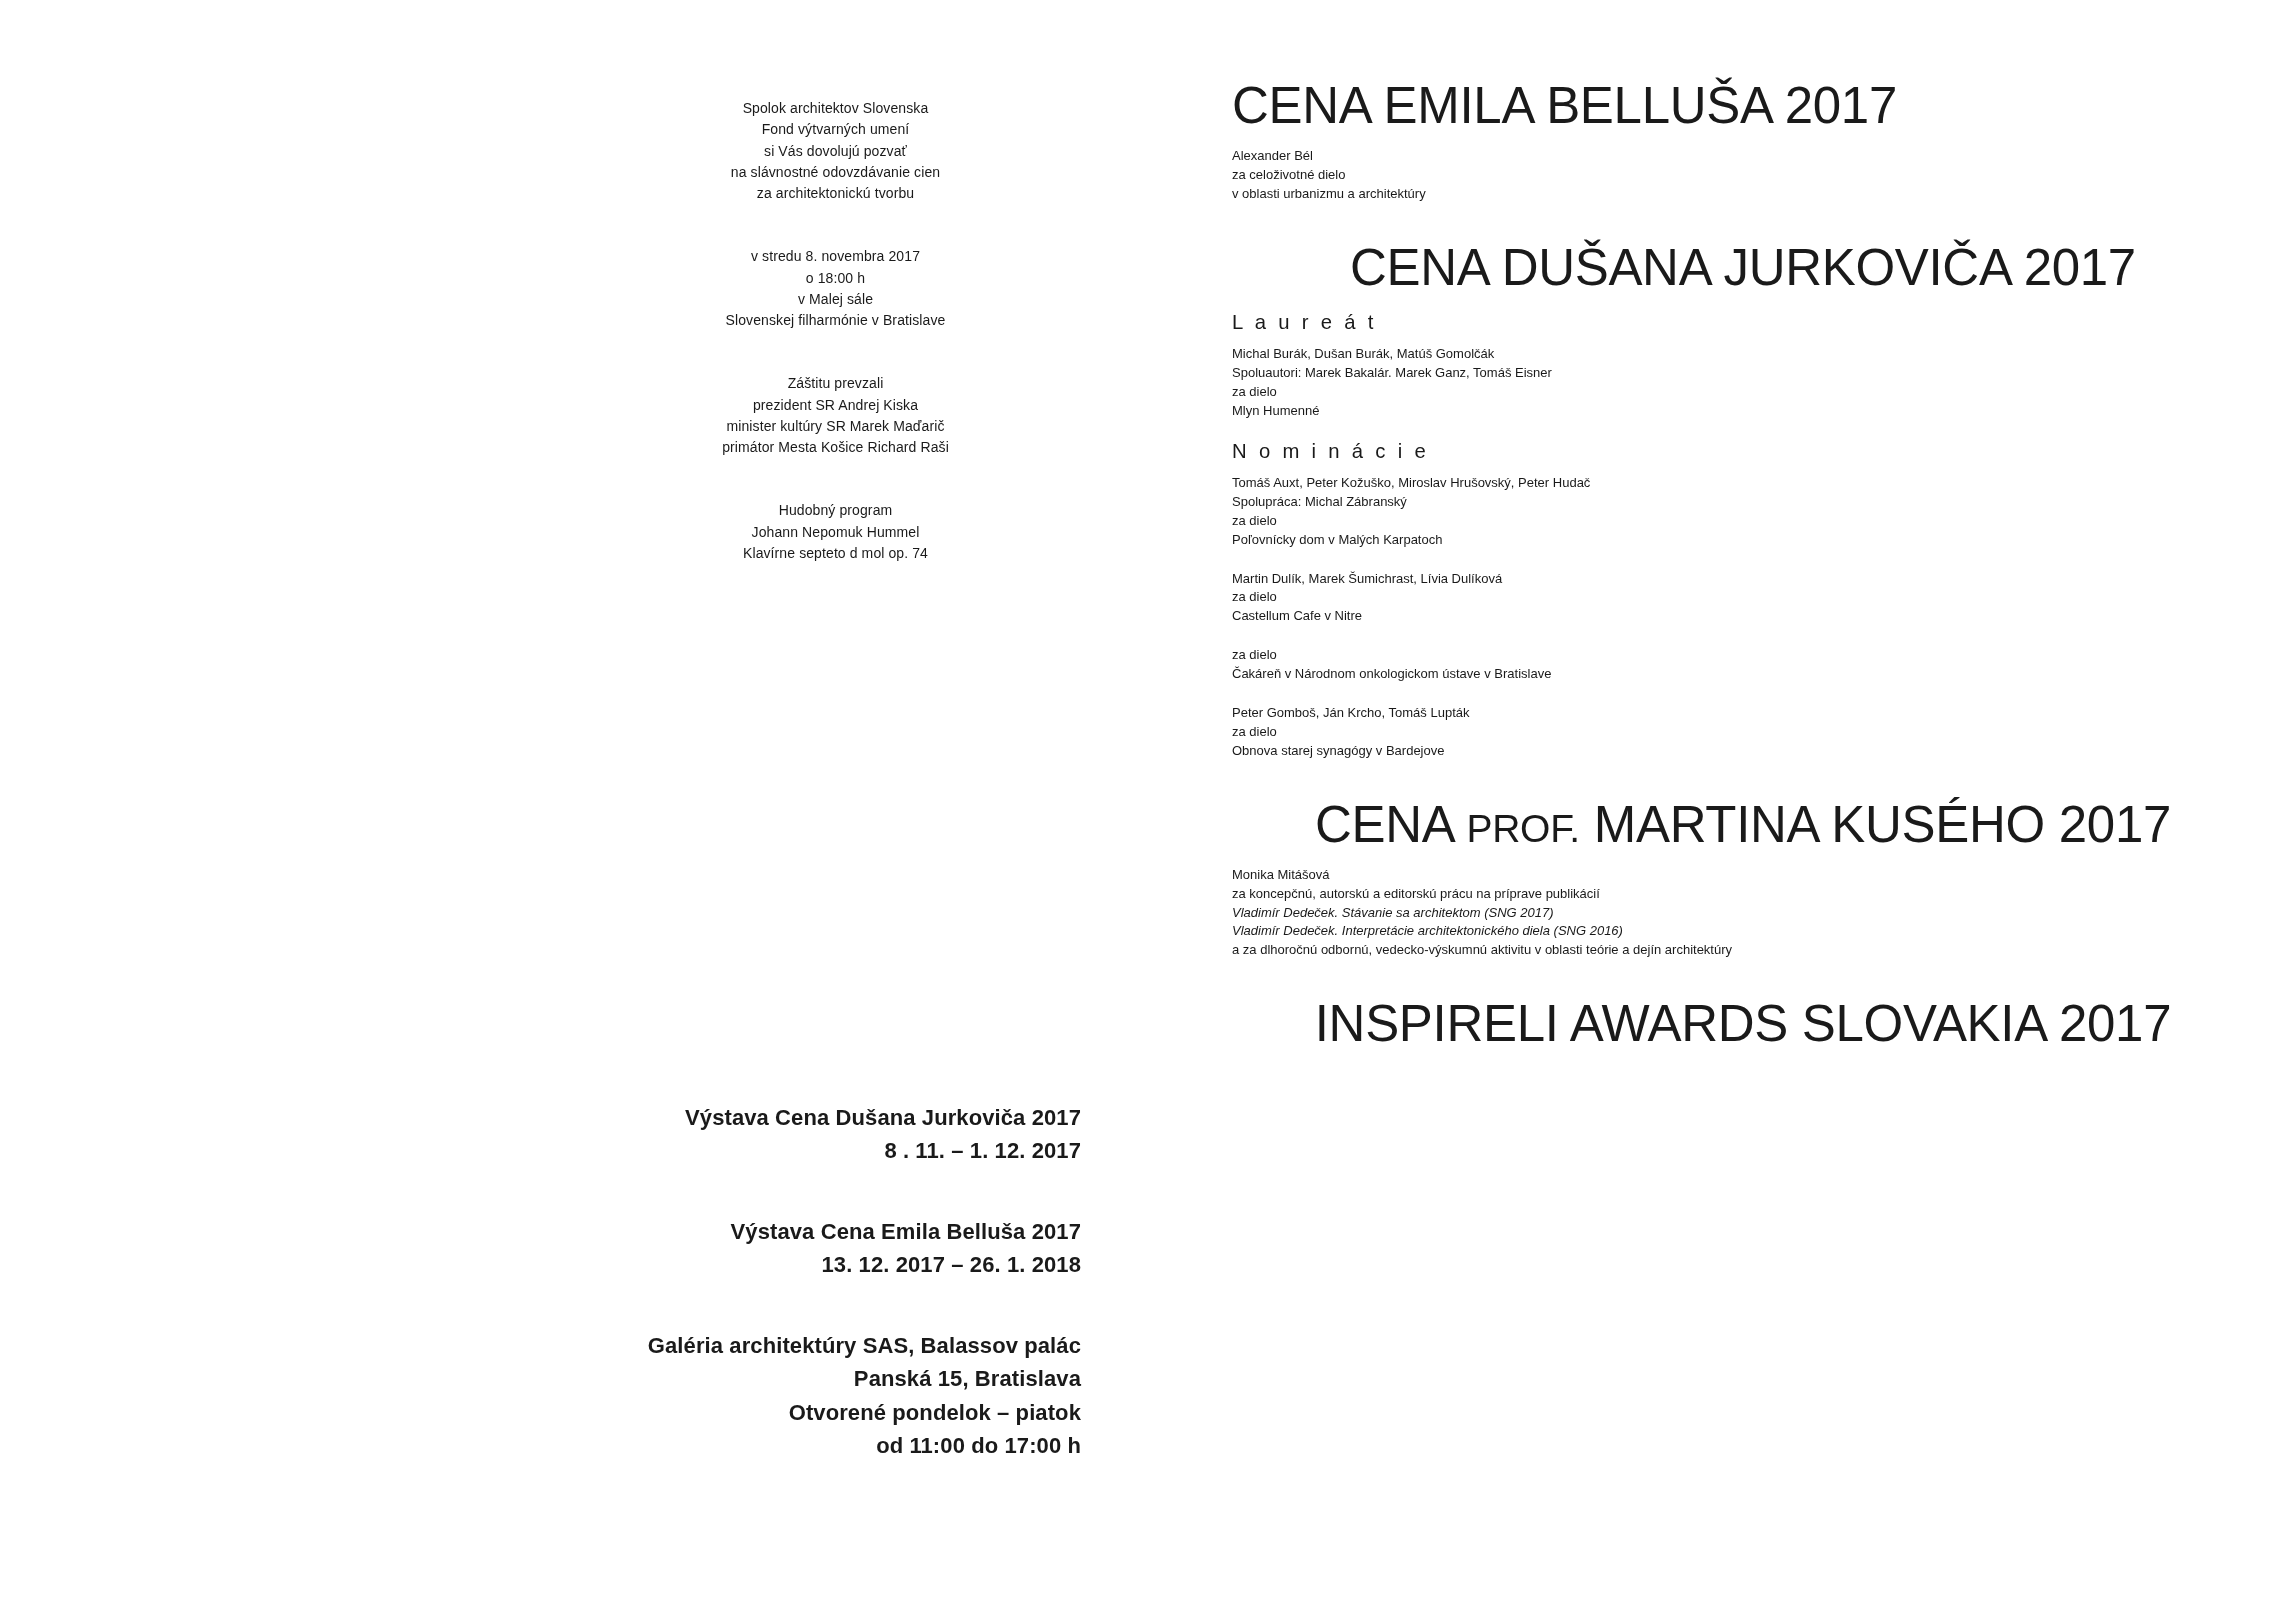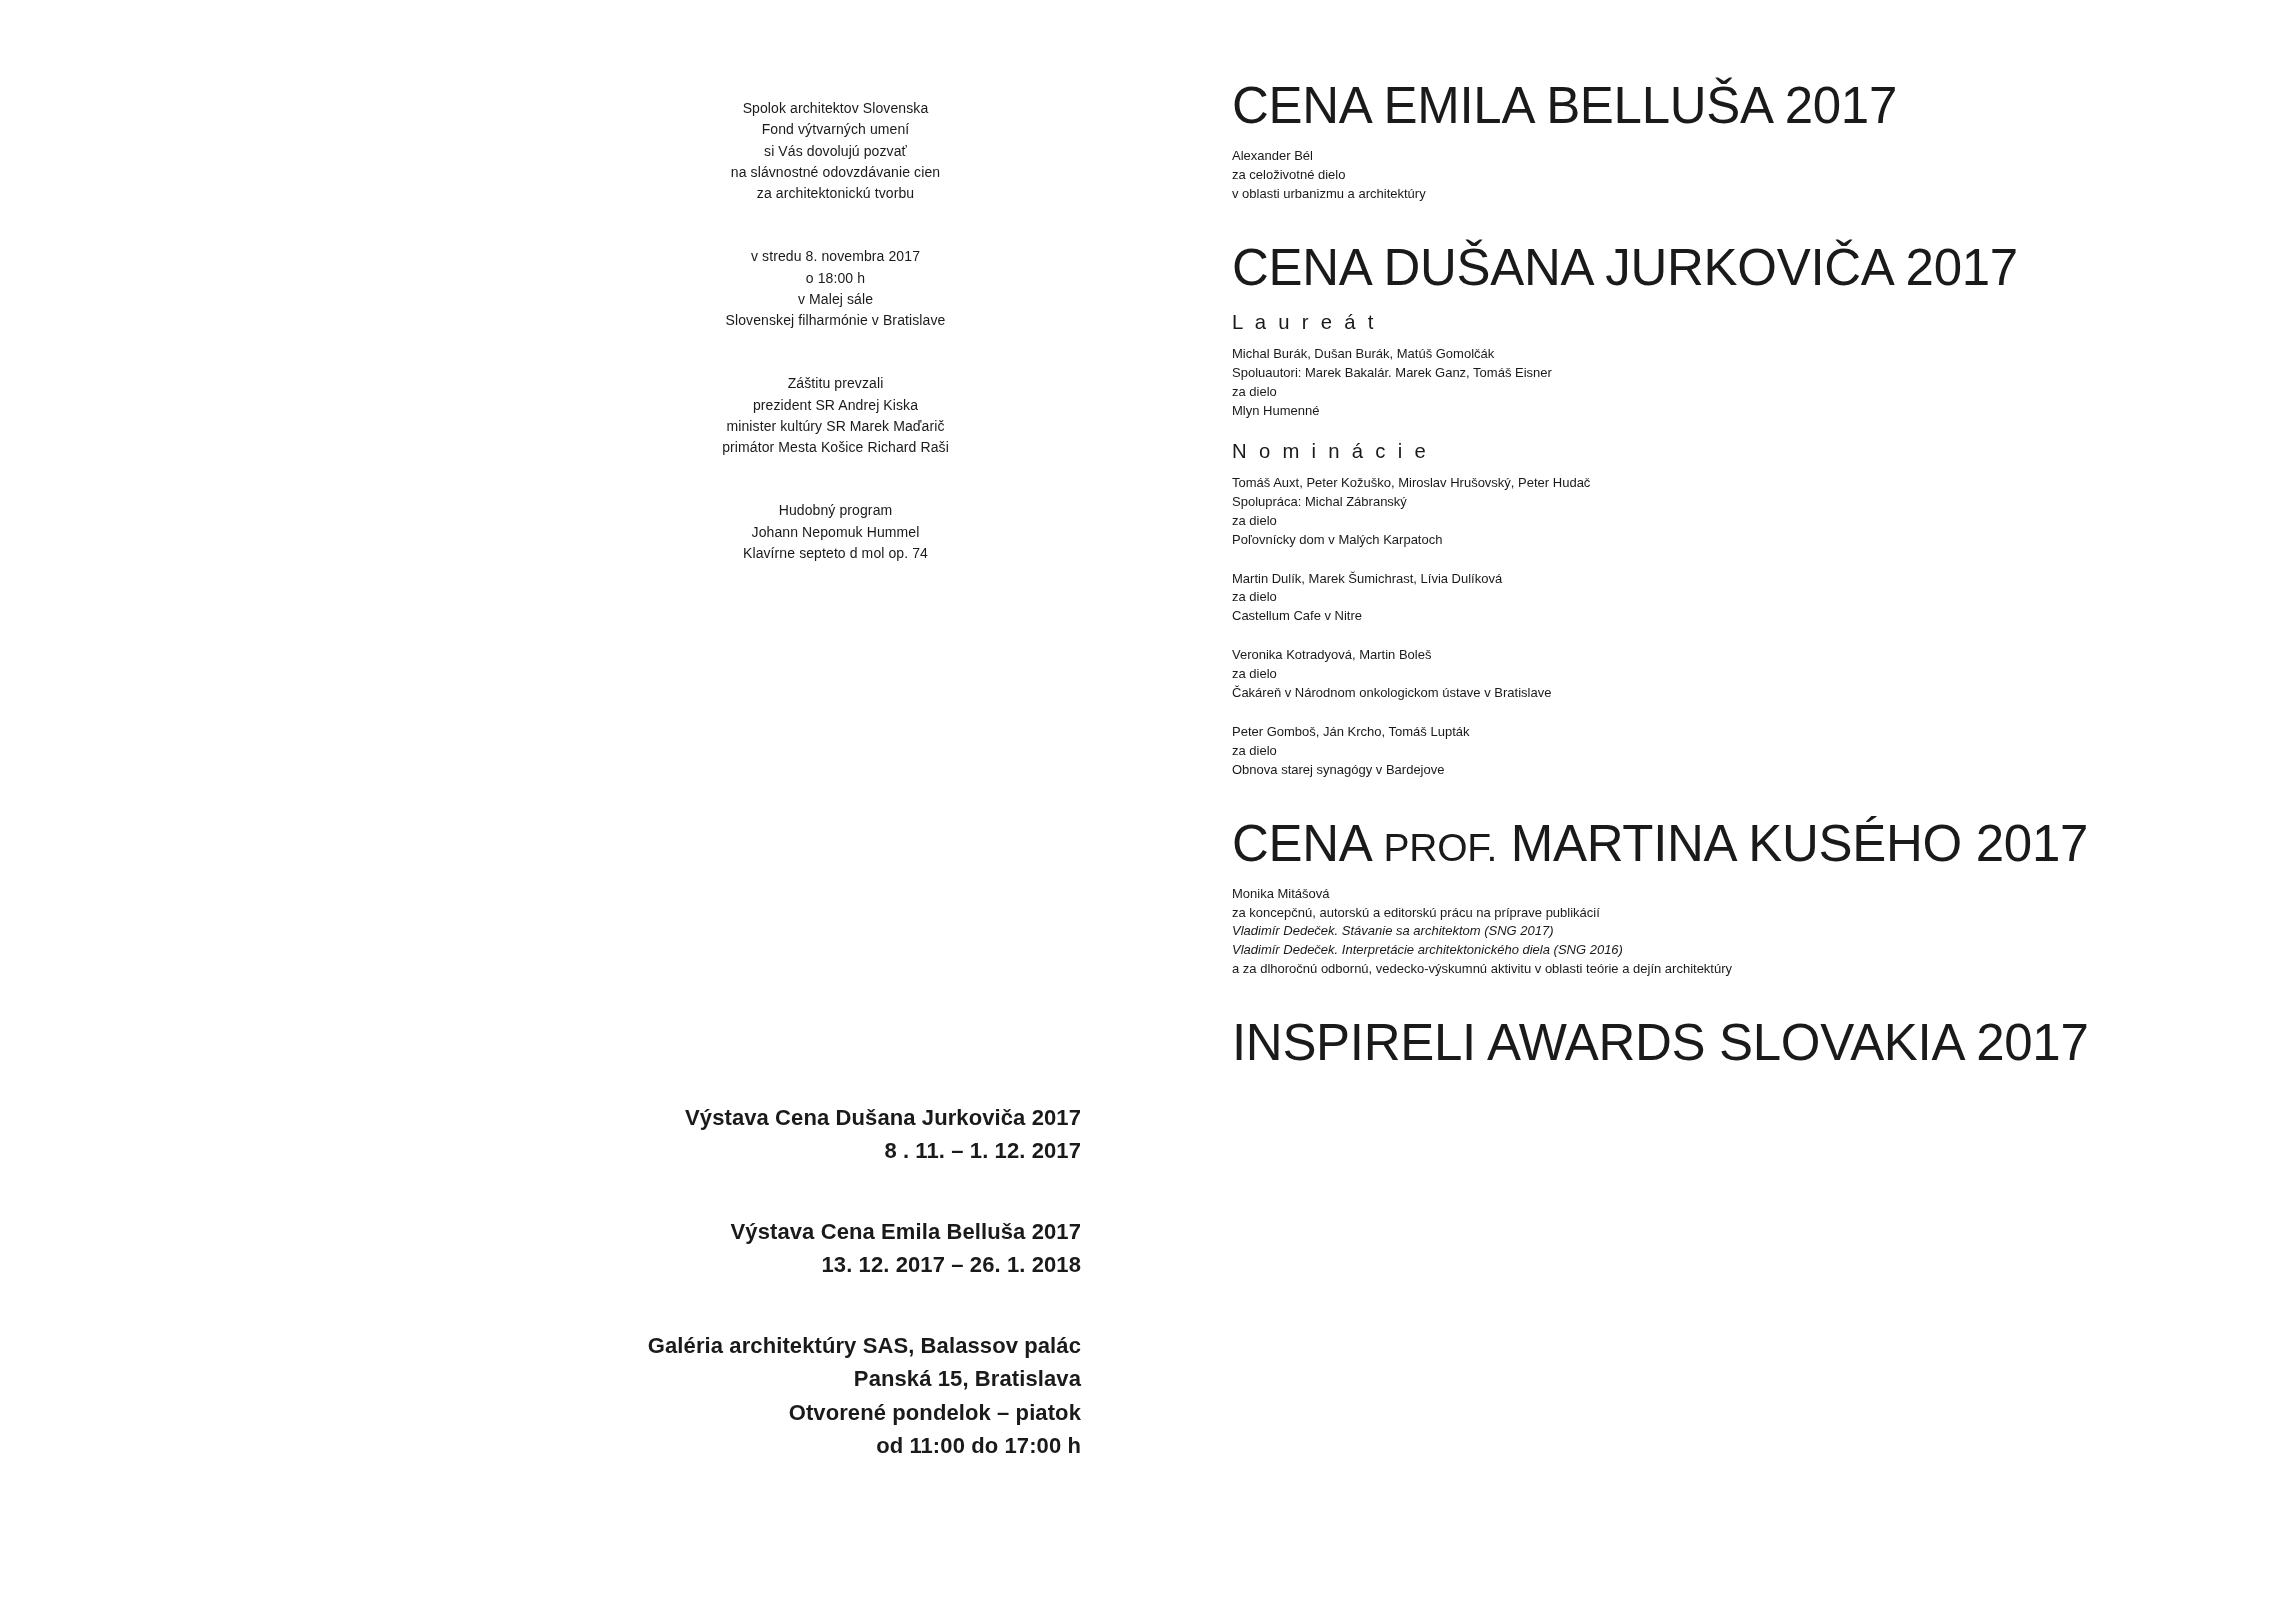--- a/index.html
+++ b/index.html
@@ -92,21 +92,21 @@
     font-size: 20.3px;
     letter-spacing: 3.3px;
     margin: 17px 0 10.5px 0;
     display: block;
   }
   .entry {
     margin-bottom: 19.7px;
   }
   .sec-block { margin-bottom: 30px; }
   .sec-block-tight { margin-bottom: 19.7px; }
-  .title-gap-top { margin-top: 37px; }
+  .title-gap-top { margin-top: 37px; text-align: center; }
 </style>
 </head>
 <body>
 
 <div class="page">
 
   <div class="left-col">
 
     <div class="block">
       <span class="line">Spolok architektov Slovenska</span>
@@ -188,21 +188,20 @@
         <span class="body-line">Poľovnícky dom v Malých Karpatoch</span>
       </div>
 
       <div class="entry">
         <span class="body-line">Martin Dulík, Marek Šumichrast, Lívia Dulíková</span>
         <span class="body-line">za dielo</span>
         <span class="body-line">Castellum Cafe v Nitre</span>
       </div>
 
       <div class="entry">
-        <span class="body-line">Veronika Kotradyová, Martin Boleš</span>
         <span class="body-line">za dielo</span>
         <span class="body-line">Čakáreň v Národnom onkologickom ústave v Bratislave</span>
       </div>
 
       <div class="entry">
         <span class="body-line">Peter Gomboš, Ján Krcho, Tomáš Lupták</span>
         <span class="body-line">za dielo</span>
         <span class="body-line">Obnova starej synagógy v Bardejove</span>
       </div>
     </div>

